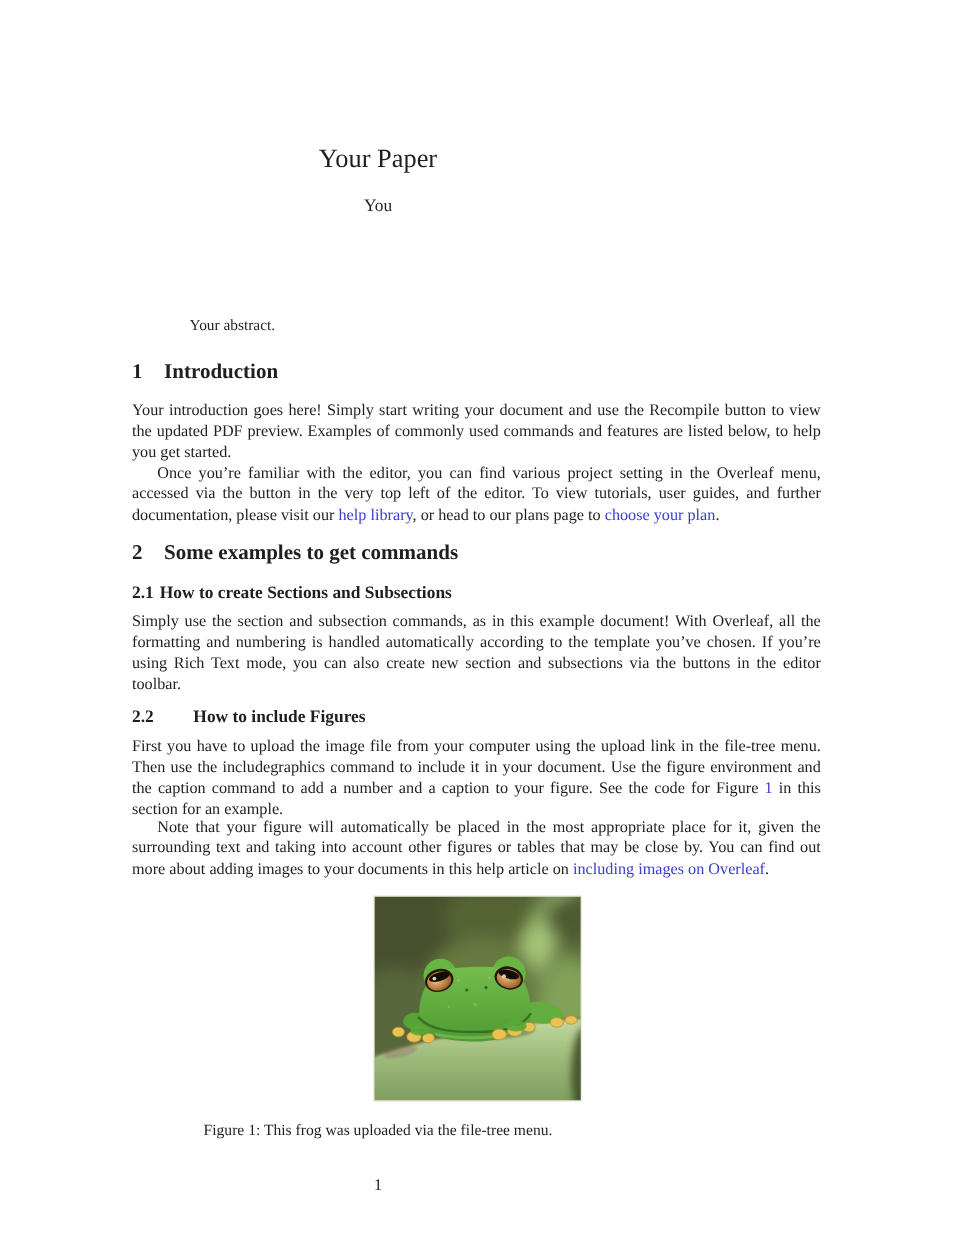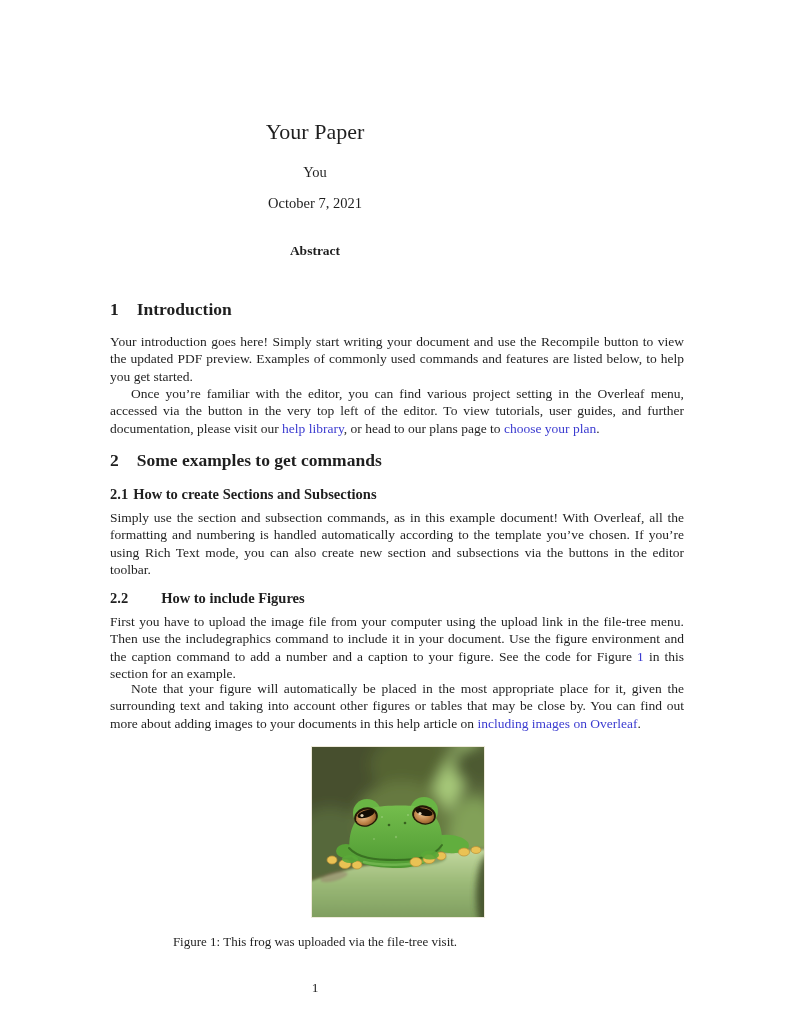--- a/index.html
+++ b/index.html
@@ -54,23 +54,22 @@
   .figure-caption { top: 934px; font-size: 13px; }
   .page-number { top: 980px; font-size: 13.5px; }
 </style>
 </head>
 <body>
 
 <div class="page">
 
   <div class="abs centered title">Your Paper</div>
   <div class="abs centered author">You</div>
-  <div class="abs centered date">October 7, 2021</div>
 
-  <div class="abs centered abstract-heading">Abstract</div>
+  <div class="abs abstract-body">Your abstract.</div>
 
   <div class="abs sec-heading sec-l1 heading-1">
     <span class="sec-num">1</span>
     <span>Introduction</span>
   </div>
 
   <p class="abs para p-intro-1">Your introduction goes here! Simply start writing your document and use the Recompile button to view the updated PDF preview. Examples of commonly used commands and features are listed below, to help you get started.</p>
 
   <p class="abs para indent p-intro-2"><span>Once you’re familiar with the editor, you can find various project setting in the Overleaf menu, accessed via the button in the very top left of the editor. To view tutorials, user guides, and further documentation, please visit our </span><a class="link">help library</a><span>, or head to our plans page to </span><a class="link">choose your plan</a><span>.</span></p>
 
@@ -182,17 +181,17 @@
           <ellipse cx="129" cy="109" rx="5" ry="4"></ellipse>
           <ellipse cx="152" cy="105" rx="5.5" ry="4"></ellipse>
           <ellipse cx="164" cy="103" rx="5" ry="3.5"></ellipse>
         </g>
         <ellipse cx="38" cy="112" rx="8" ry="4" fill="#5aa838" opacity="0.9"></ellipse>
         <ellipse cx="118" cy="108" rx="9" ry="4.5" fill="#5aa838" opacity="0.9"></ellipse>
       </g>
     </svg>
   </div>
 
-  <div class="abs centered figure-caption">Figure 1: This frog was uploaded via the file-tree visit.</div>
+  <div class="abs centered figure-caption">Figure 1: This frog was uploaded via the file-tree menu.</div>
 
   <div class="abs centered page-number">1</div>
 
 </div>
 
 </body></html>

